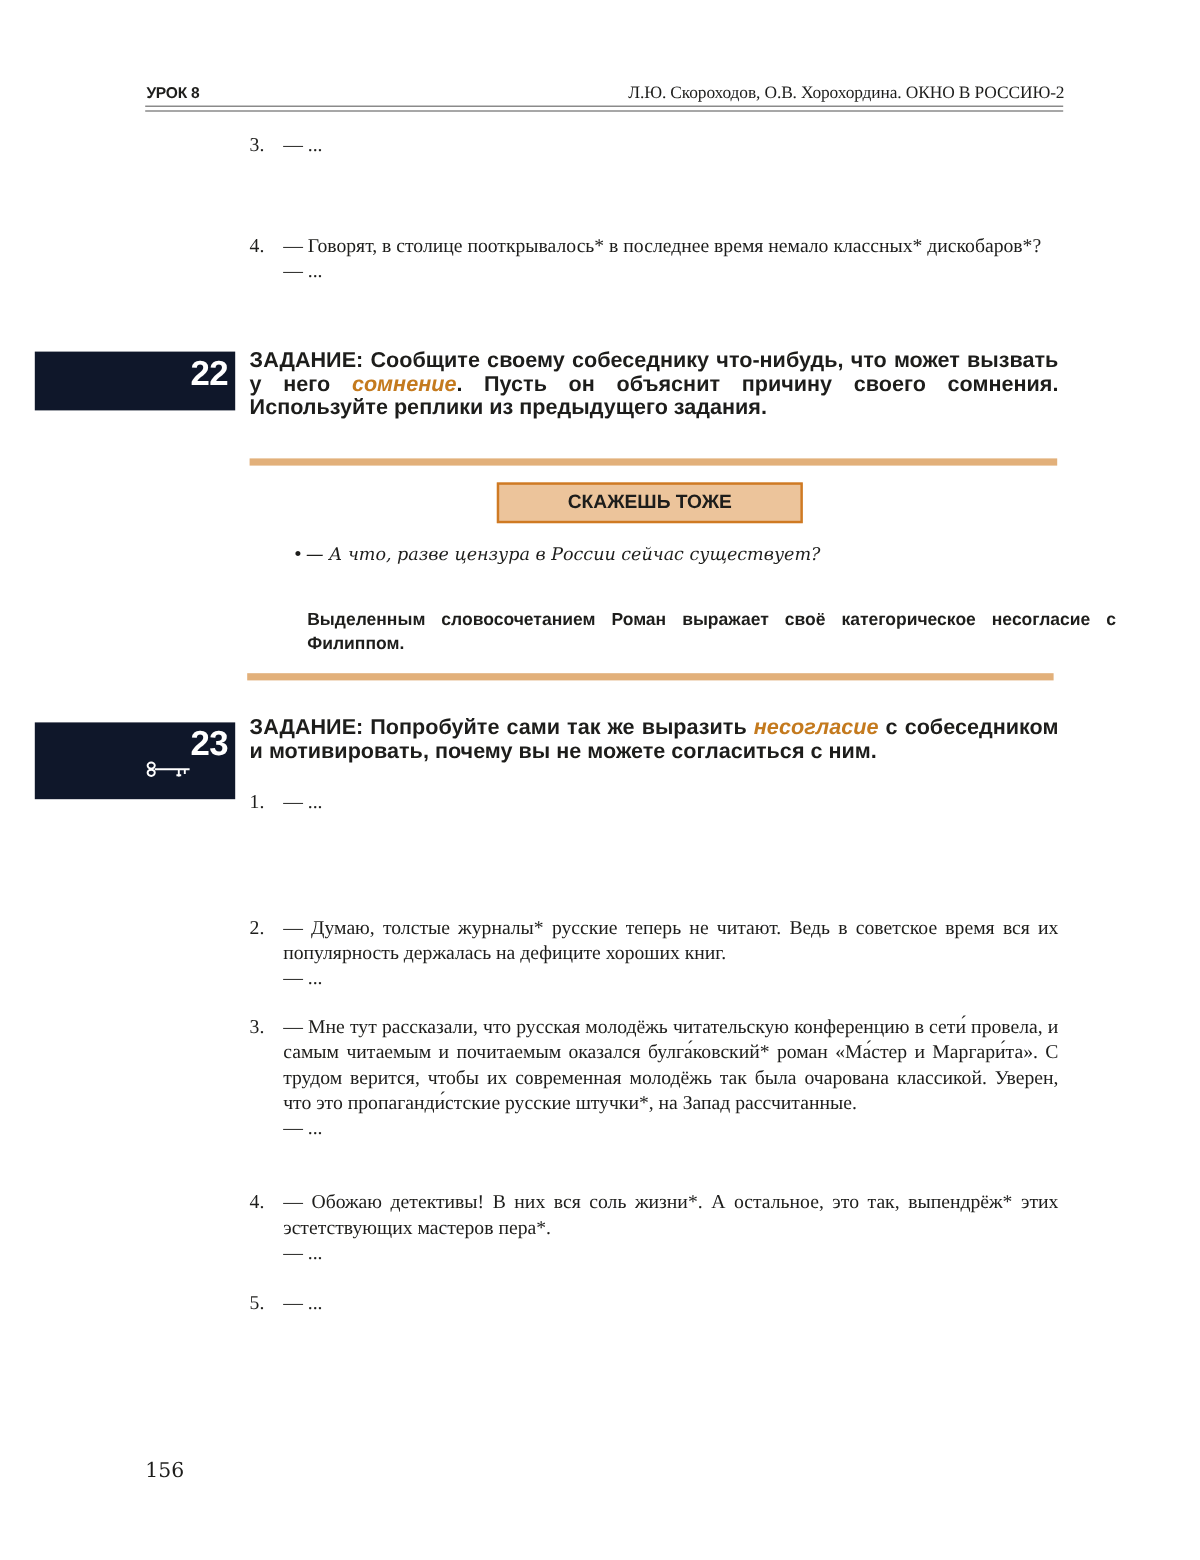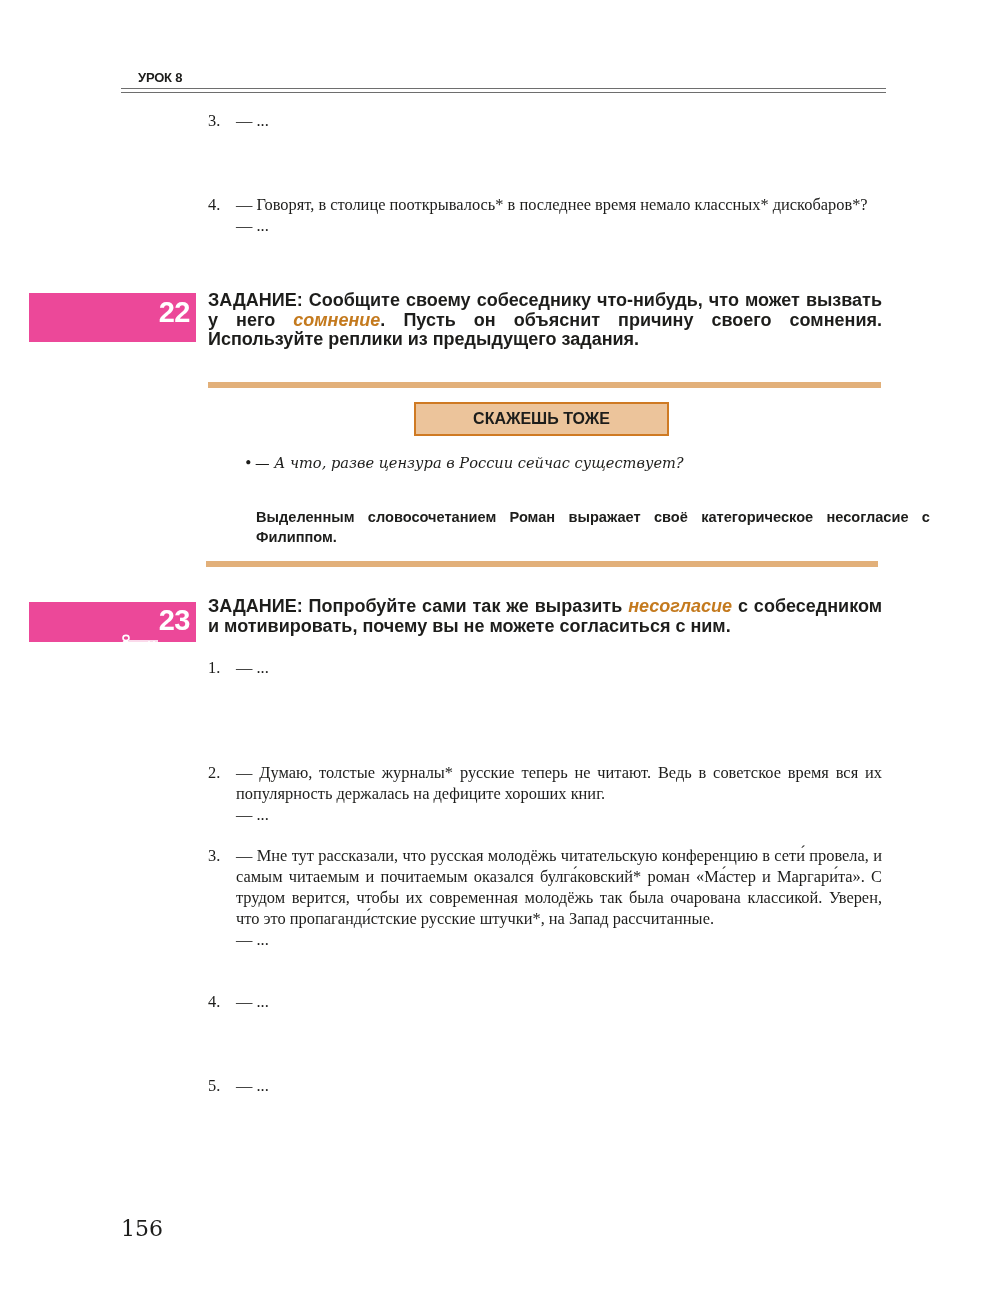--- a/index.html
+++ b/index.html
@@ -1,54 +1,55 @@
 <!DOCTYPE html>
 <html><head>
 <meta charset="utf-8">
 <style>
   html, body { margin: 0; padding: 0; background: #ffffff; }
   body { width: 1000px; height: 1300px; position: relative; overflow: hidden; color: #1d1d1b; }
 
   
-  .header { position: absolute; left: 138px; top: 70px; width: 765px; height: 16px; }
+  .header { position: absolute; left: 122px; top: 70px; width: 765px; height: 16px; }
   .header .lesson { position: absolute; left: 0; top: 0; font-family: "Liberation Sans", sans-serif; font-weight: bold; font-size: 13px; letter-spacing: -0.2px; }
   .header .authors { position: absolute; right: 0; top: 0; font-family: "Liberation Serif", serif; font-size: 14.5px; letter-spacing: -0.1px; }
   .hr-double { position: absolute; left: 121px; top: 88px; width: 765px; height: 5px; border-top: 1.5px solid #6e6e6e; border-bottom: 1.5px solid #6e6e6e; box-sizing: border-box; }
 
   
   .item { position: absolute; left: 208px; width: 674px; font-family: "Liberation Serif", serif; font-size: 16.4px; line-height: 21px; }
   .item .num { position: absolute; left: 0; top: 0; }
   .item .body { margin-left: 28px; text-align: justify; }
   .item .reply { margin-left: 28px; }
 
   
-  .task-band { position: absolute; left: 29px; width: 167px; background: #ec4899; }
+  .task-band { position: absolute; left: 29px; width: 167px; background: #0f172a; }
   .task-band .tnum { position: absolute; right: 6px; color: #ffffff; font-family: "Liberation Sans", sans-serif; font-weight: bold; font-size: 29px; letter-spacing: -0.5px; }
   .task-text { position: absolute; left: 208px; width: 674px; font-family: "Liberation Sans", sans-serif; font-weight: bold; font-size: 18px; line-height: 19.5px; text-align: justify; }
   .accent { color: #c47a1e; font-style: italic; }
 
   .key-icon { position: absolute; left: 92px; top: 31px; width: 40px; height: 16px; }
 
   
   .orange-rule { position: absolute; height: 6px; background: #e2b07a; }
   .box-title { position: absolute; left: 414px; top: 402px; width: 255px; height: 34px; background: #ecc49b; border: 2px solid #cf7a23; box-sizing: border-box; text-align: center; font-family: "Liberation Sans", sans-serif; font-weight: bold; font-size: 16px; line-height: 30px; color: #1d1d1b; }
   .example { position: absolute; left: 244px; width: 620px; font-family: "DejaVu Serif", serif; font-style: italic; font-size: 14.6px; line-height: 22px; }
   .example .bullet { position: absolute; left: 0; font-style: normal; }
   .example .line1 { margin-left: 11px; }
   .example .line2 { margin-left: 16px; }
   .example .hl { color: #c47a1e; font-weight: bold; }
   .note { position: absolute; left: 208px; top: 508px; width: 674px; font-family: "Liberation Sans", sans-serif; font-weight: bold; font-size: 14.6px; line-height: 19.5px; text-align: justify; margin-left: 48px; }
 
-  .page-number { position: absolute; left: 121px; top: 1216px; font-family: "DejaVu Serif", serif; font-size: 22px; }
+  .page-number { position: absolute; left: 121px; top: 1216px; font-family: "DejaVu Serif", serif; font-size: 17px; }
 </style>
 </head>
 <body>
 
 <div class="header">
   <span class="lesson">УРОК 8</span>
+  <span class="authors">Л.Ю. Скороходов, О.В. Хорохордина. ОКНО В РОССИЮ-2</span>
 </div>
 <div class="hr-double"></div>
 
 <div class="item" style="top:110px;">
   <span class="num">3.</span>
   <div class="reply">— ...</div>
 </div>
 <div class="item" style="top:194px;">
   <span class="num">4.</span>
   <div class="body">— Говорят, в столице пооткрывалось* в последнее время немало классных* дискобаров*?</div>
@@ -64,21 +65,21 @@
 
 <div class="orange-rule" style="left:208px; top:382px; width:673px;"></div>
 <div class="box-title">СКАЖЕШЬ ТОЖЕ</div>
 <div class="example" style="top:452px;">
   <span class="bullet">•</span>
   <div class="line1">— А что, разве цензура в России сейчас существует?</div>
 </div>
 <div class="note">Выделенным словосочетанием Роман выражает своё категорическое несогласие с Филиппом.</div>
 <div class="orange-rule" style="left:206px; top:561px; width:672px;"></div>
 
-<div class="task-band" style="top:602px; height:40px;">
+<div class="task-band" style="top:602px; height:64px;">
   <span class="tnum" style="top:2px;">23</span>
   <svg class="key-icon" viewBox="0 0 40 16">
     <g fill="none" stroke="#ffffff" stroke-width="1.6">
       <ellipse cx="5" cy="5" rx="3" ry="2.6"></ellipse>
       <ellipse cx="5" cy="11" rx="3" ry="2.6"></ellipse>
       <line x1="8" y1="8" x2="37" y2="8"></line>
       <line x1="28" y1="8" x2="28" y2="14"></line>
       <line x1="33" y1="8" x2="33" y2="12"></line>
       <line x1="26" y1="13" x2="30" y2="13"></line>
     </g>
@@ -97,20 +98,21 @@
   <div class="body">— Думаю, толстые журналы* русские теперь не читают. Ведь в советское время вся их популярность держалась на дефиците хороших книг.</div>
   <div class="reply">— ...</div>
 </div>
 <div class="item" style="top:845px;">
   <span class="num">3.</span>
   <div class="body">— Мне тут рассказали, что русская молодёжь читательскую конференцию в сети́ провела, и самым читаемым и почитаемым оказался булга́ковский* роман «Ма́стер и Маргари́та». С трудом верится, чтобы их современная молодёжь так была очарована классикой. Уверен, что это пропаганди́стские русские штучки*, на Запад рассчитанные.</div>
   <div class="reply">— ...</div>
 </div>
 <div class="item" style="top:991px;">
   <span class="num">4.</span>
+  <div class="body">— Обожаю детективы! В них вся соль жизни*. А остальное, это так, выпендрёж* этих эстетствующих мастеров пера*.</div>
   <div class="reply">— ...</div>
 </div>
 <div class="item" style="top:1075px;">
   <span class="num">5.</span>
   <div class="reply">— ...</div>
 </div>
 
 <div class="page-number">156</div>
 
 </body></html>

